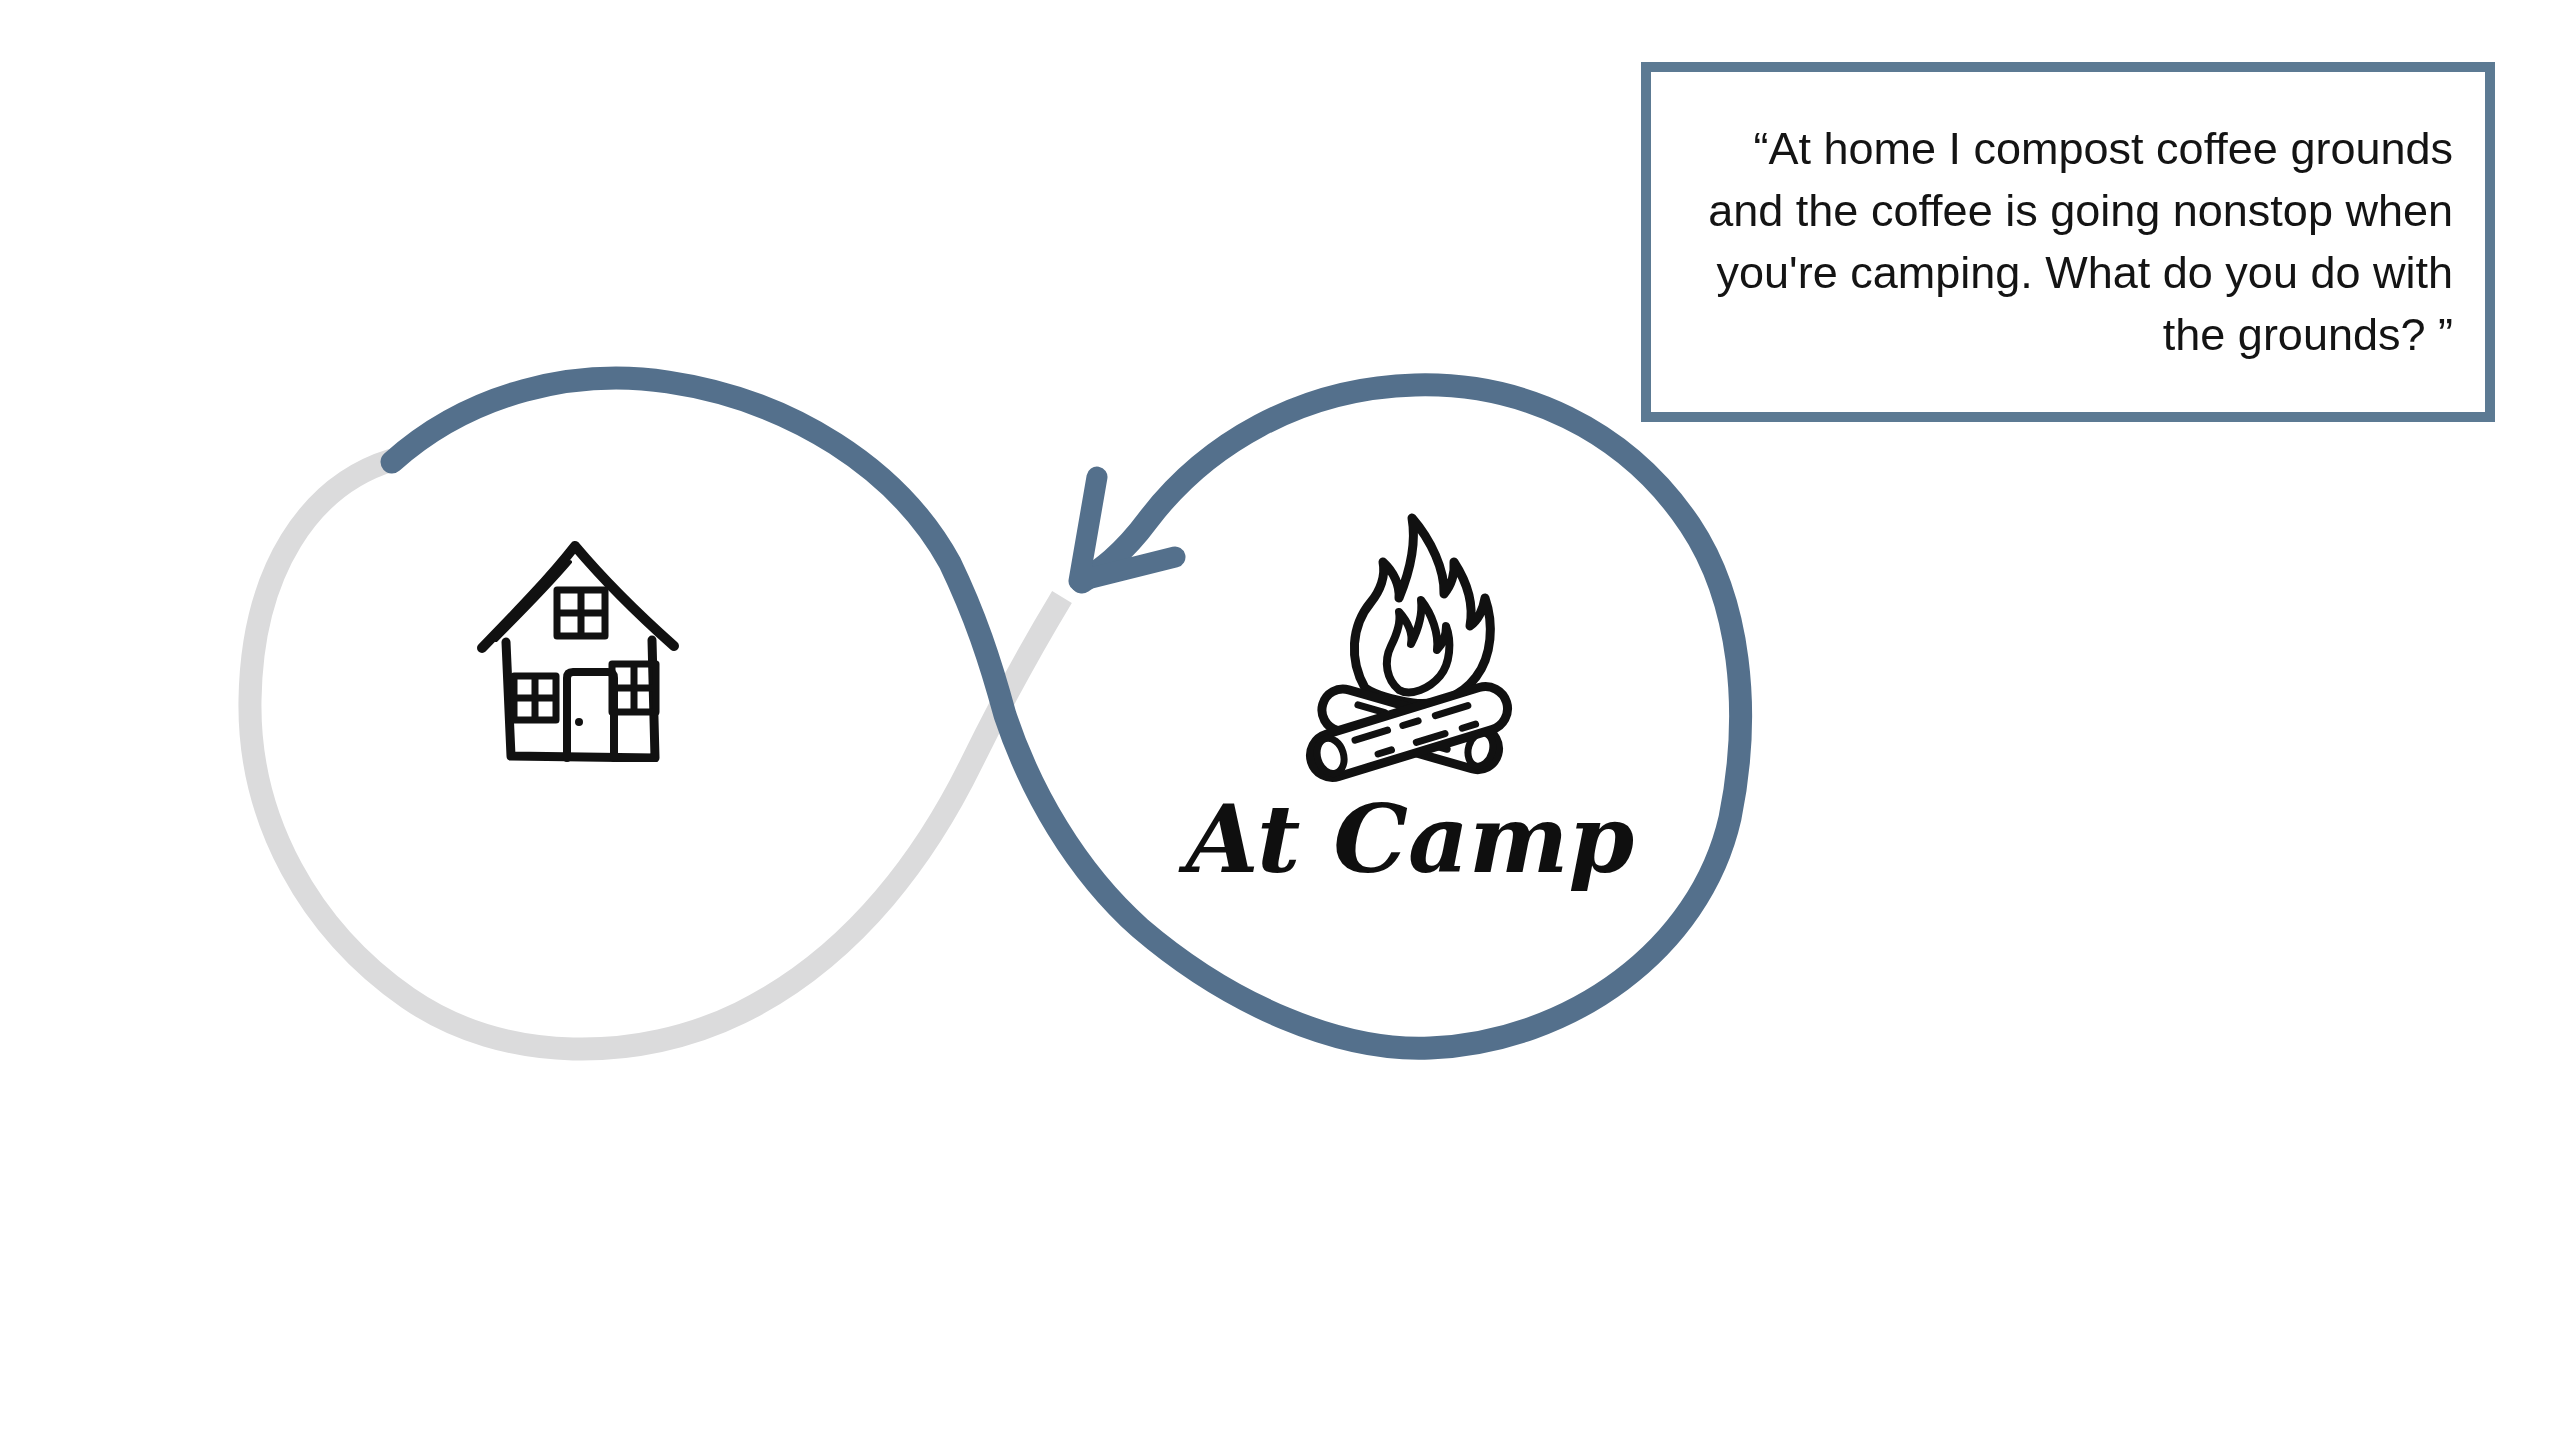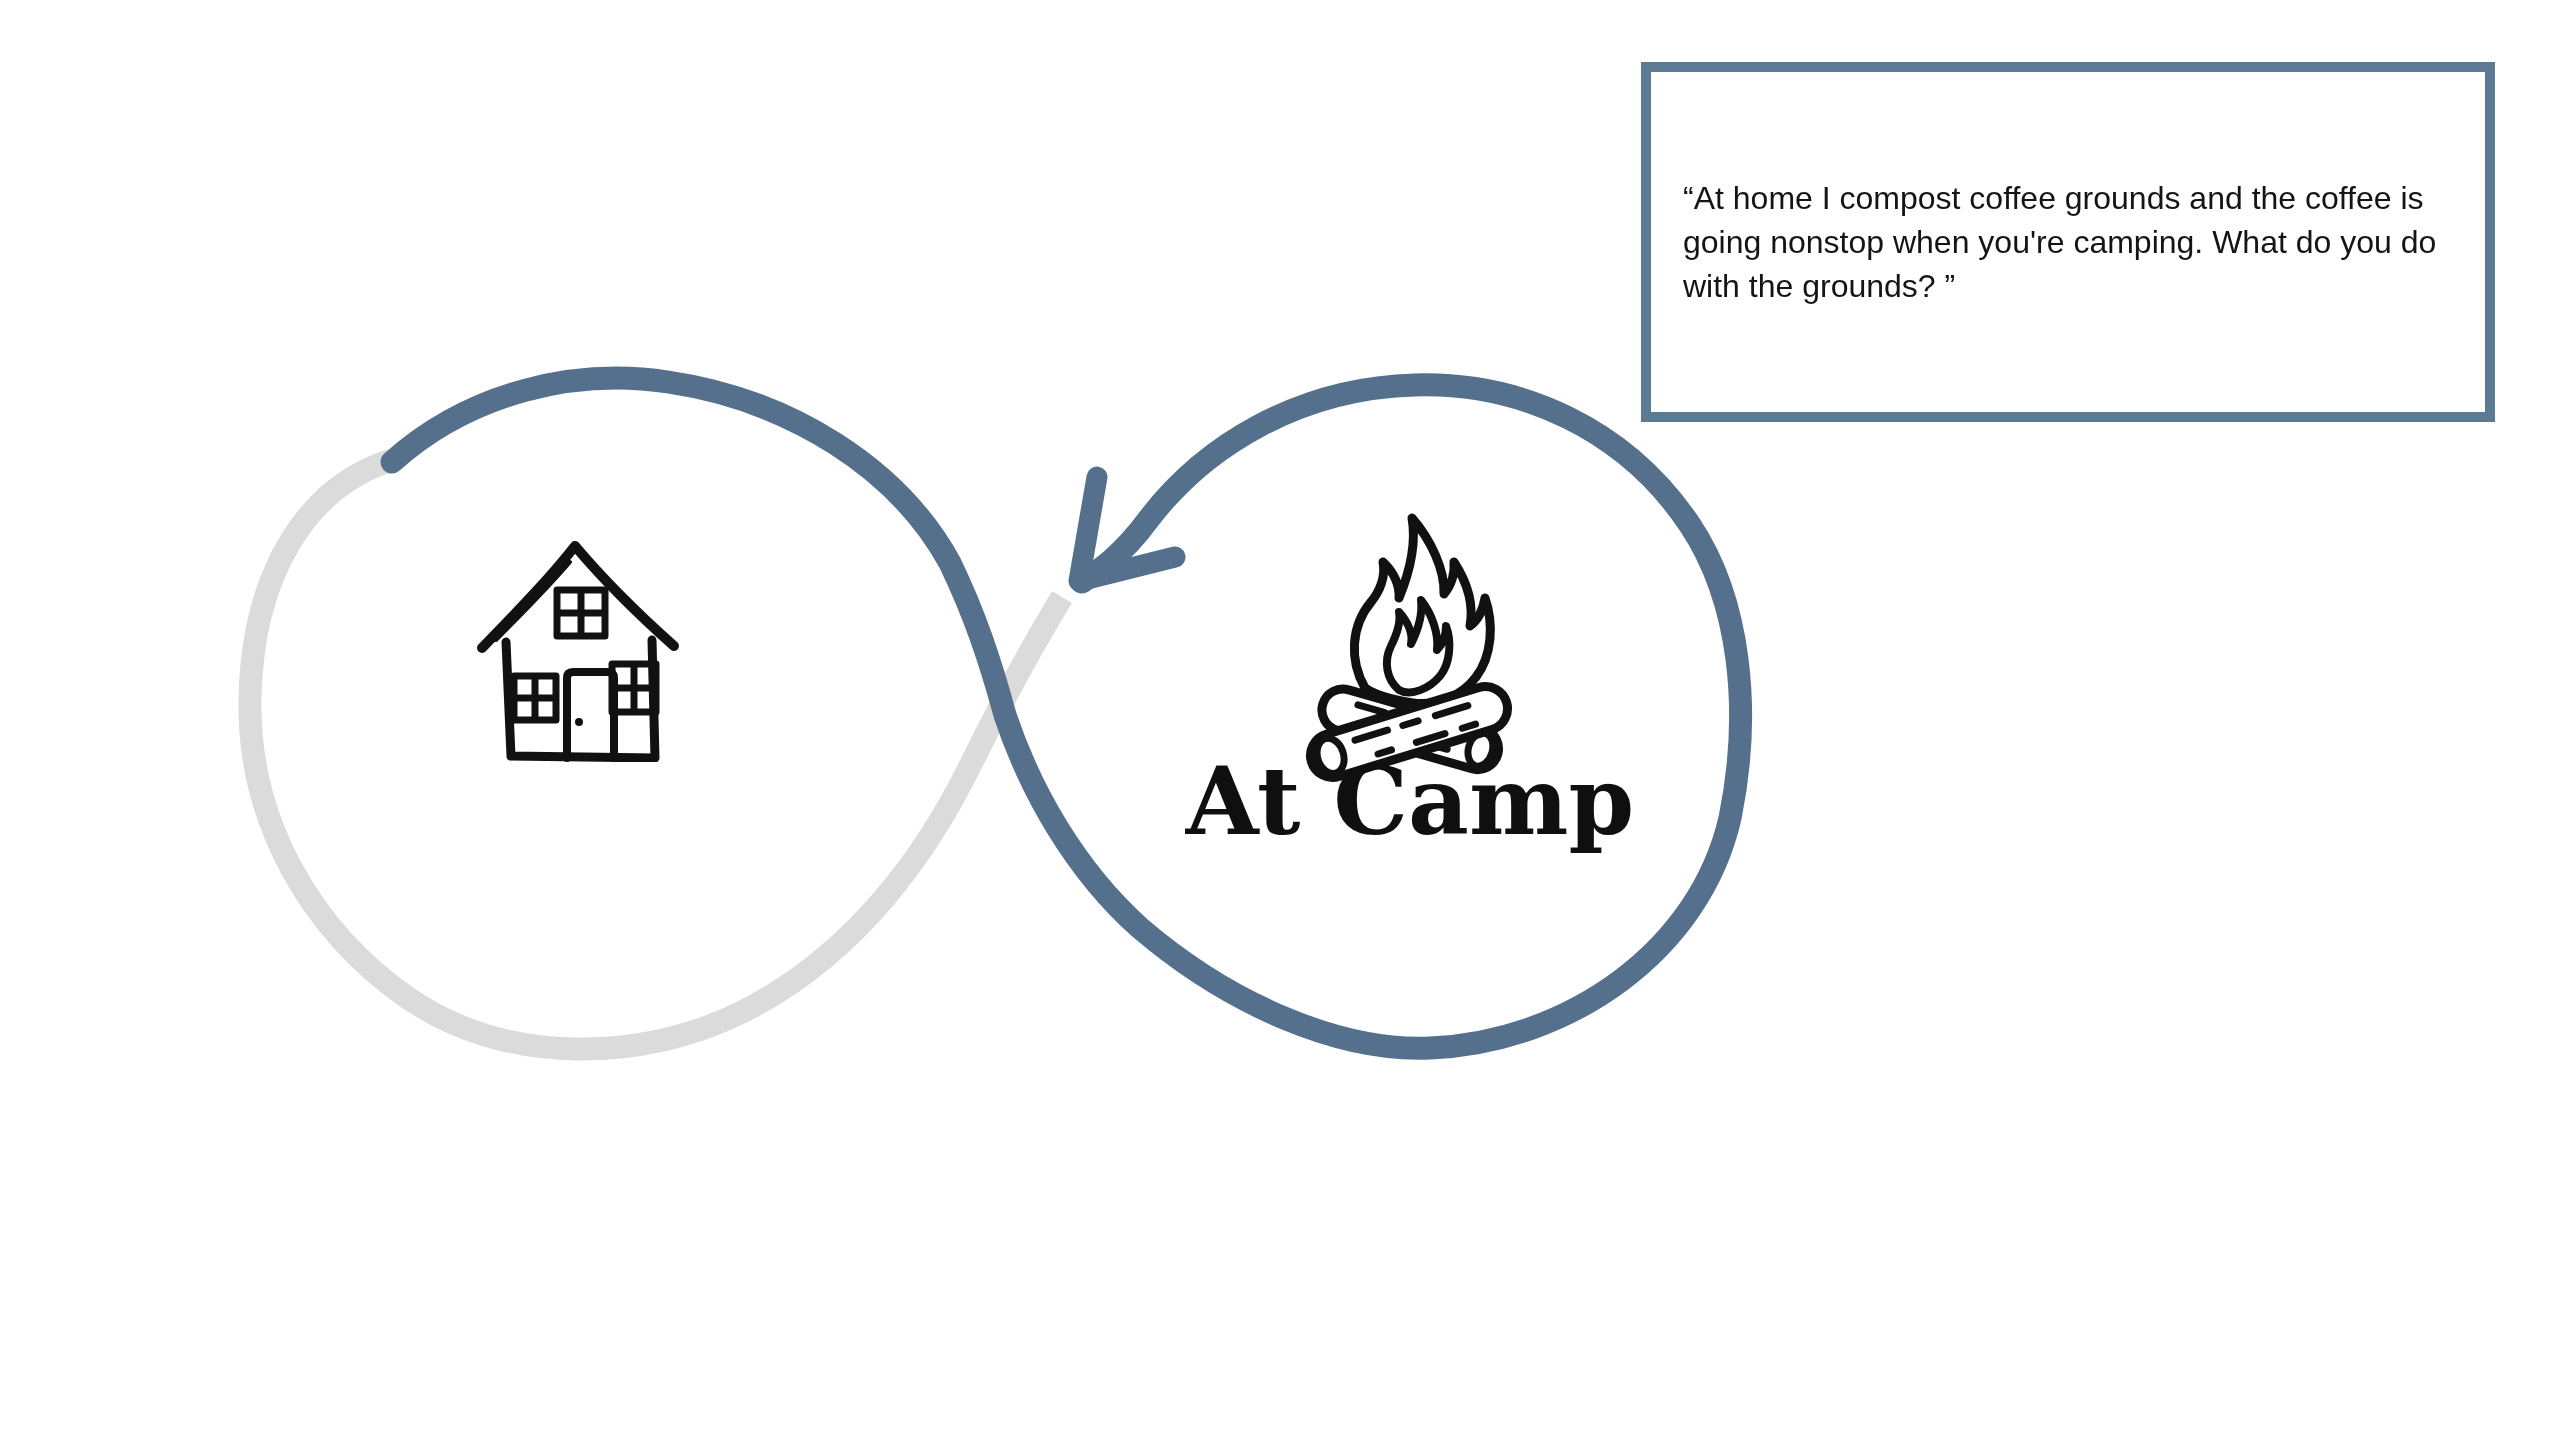--- a/index.html
+++ b/index.html
@@ -19,34 +19,34 @@
     font-weight:bold;font-size:97px;line-height:1.1;
     letter-spacing:1px;
   }
   .node-label{
     position:absolute;width:620px;text-align:center;
     font-family:"DejaVu Serif","Liberation Serif",serif;
     font-weight:bold;font-size:94px;line-height:1.1;
     color:#0f0f0f;
   }
   .node-label.home{left:275px;top:786px;}
-  .node-label.camp{left:1100px;top:750px;}
+  .node-label.camp{left:1100px;top:788px;font-style:italic;}
 
   .icon-box{position:absolute;}
   .icon-box.house{left:472px;top:526px;width:216px;height:236px;}
   .icon-box.campfire{left:1293px;top:492px;width:232px;height:300px;}
 
   .quote-box{
     position:absolute;left:1641px;top:62px;width:854px;height:360px;
     box-sizing:border-box;background:#ffffff;
     display:flex;align-items:center;justify-content:center;
     padding:10px 32px;
   }
   .quote-text{
-    font-size:32px;line-height:1.38;text-align:left;
+    font-size:45px;line-height:1.38;text-align:right;
     font-weight:400;
   }
 </style>
 </head>
 <body>
 
 <div class="stage">
 
   <svg class="loop-svg" width="2560" height="1440" viewBox="0 0 2560 1440">
 

